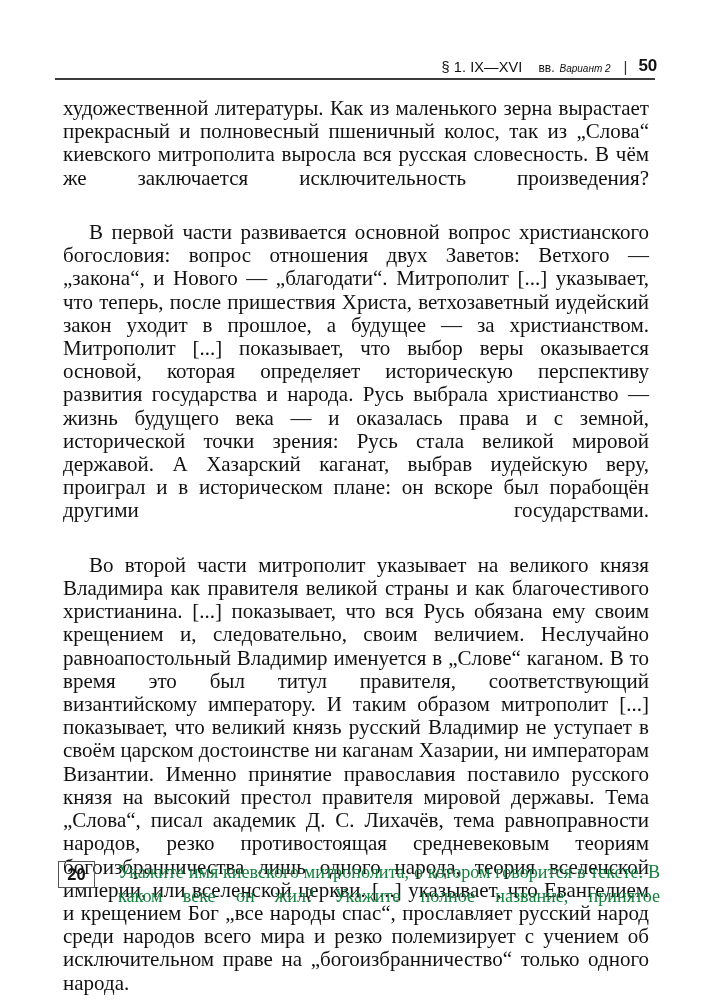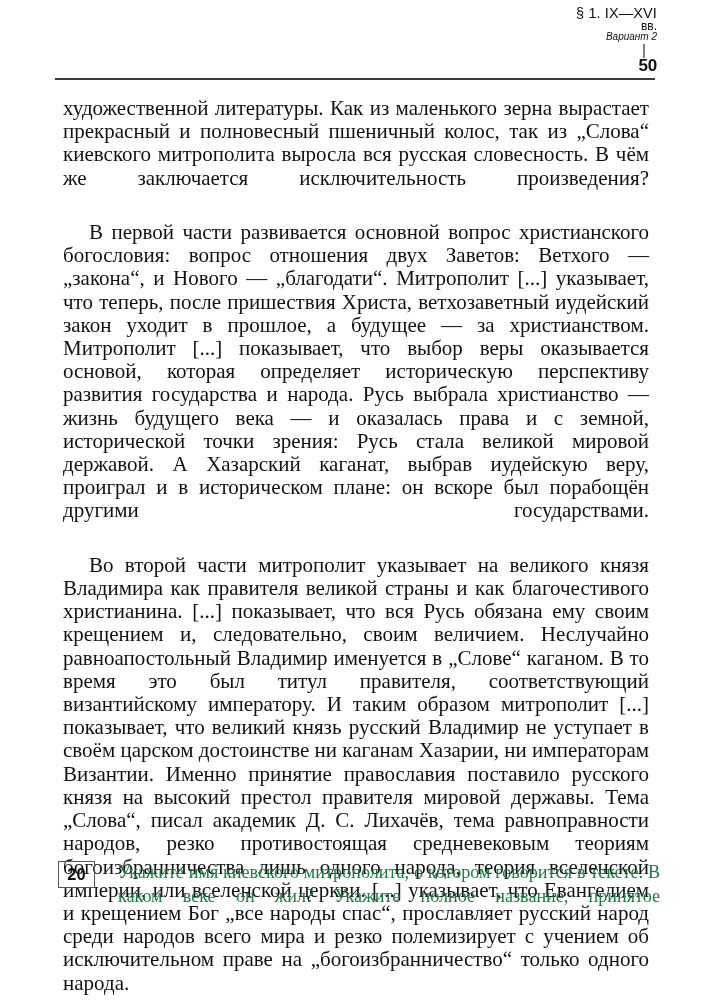--- a/index.html
+++ b/index.html
@@ -30,31 +30,30 @@
     left: 55px;
     right: 53px;
     top: 48px;
     height: 26px;
     display: flex;
     align-items: flex-end;
     justify-content: flex-end;
     font-family: "Liberation Sans", "DejaVu Sans", sans-serif;
     color: #111111;
     white-space: nowrap;
-    flex-direction: column;
   }
   .rh-section {
     font-size: 14.5px;
     letter-spacing: 0.1px;
     line-height: 1;
   }
   .rh-abbr {
     font-size: 12px;
     line-height: 1;
-    margin-left: 7px;
+    margin-left: 16px;
   }
   .rh-variant {
     font-style: italic;
     font-size: 10px;
     line-height: 1;
     margin-left: 5px;
   }
   .rh-sep {
     font-size: 15px;
     line-height: 1;

